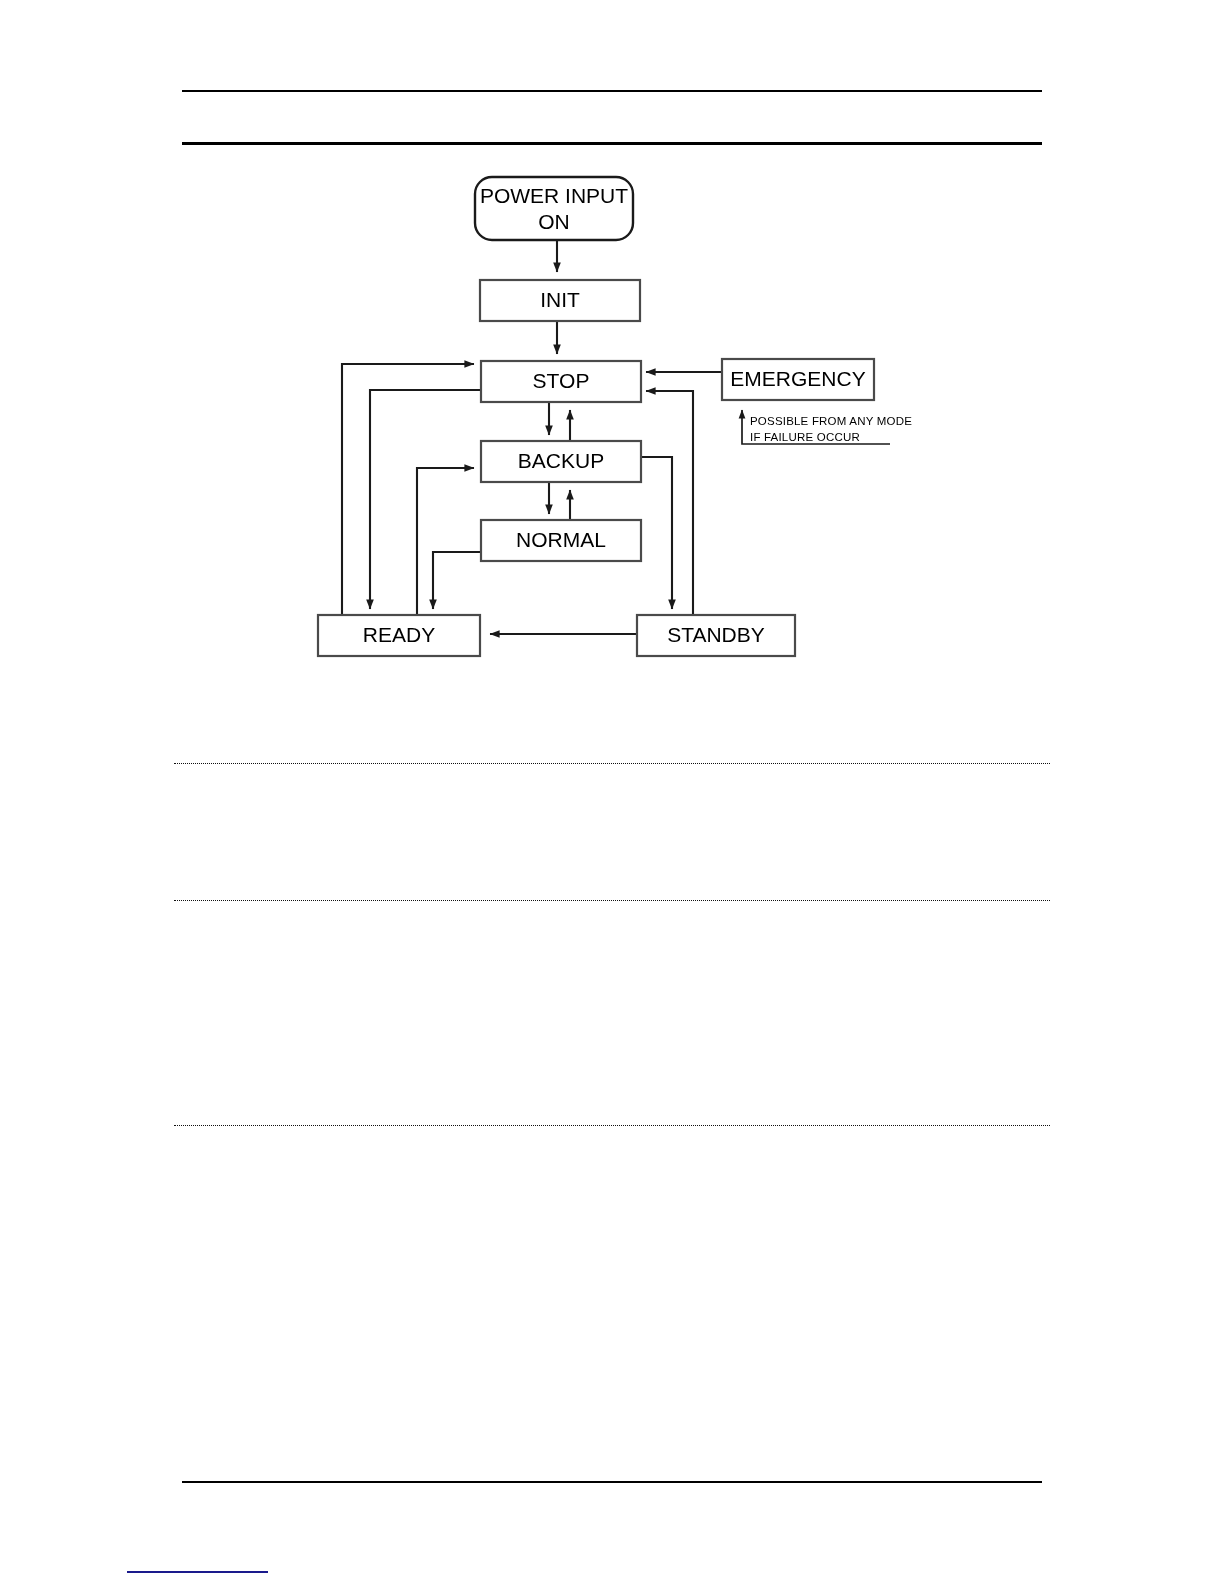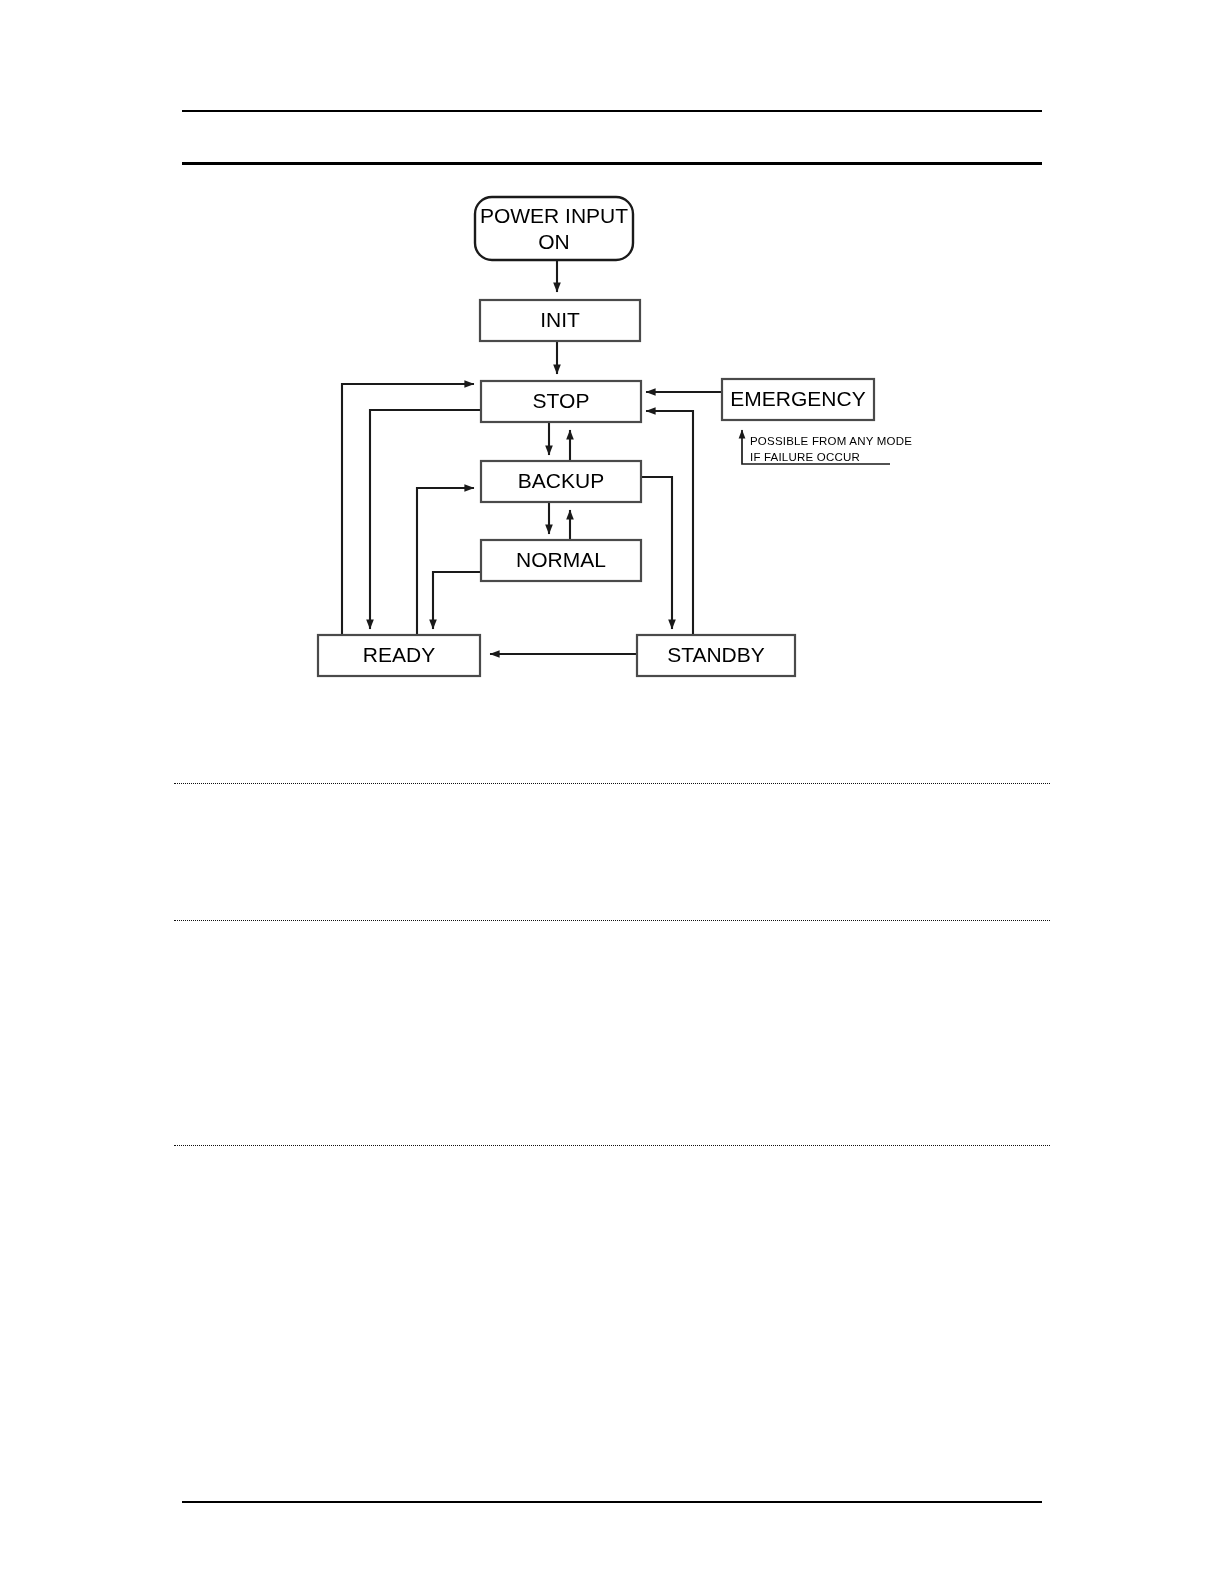--- a/index.html
+++ b/index.html
@@ -12,21 +12,20 @@
     height: 1584px;
     position: relative;
     font-family: "Liberation Sans", sans-serif;
     color: #000000;
     overflow: hidden;
   }
 
   .page {
     position: absolute;
     inset: 0;
-    margin-top: 20px;
   }
 
   
   .rule {
     position: absolute;
     background: #000000;
   }
   .rule-header-thin {
     left: 182px;
     top: 90px;

